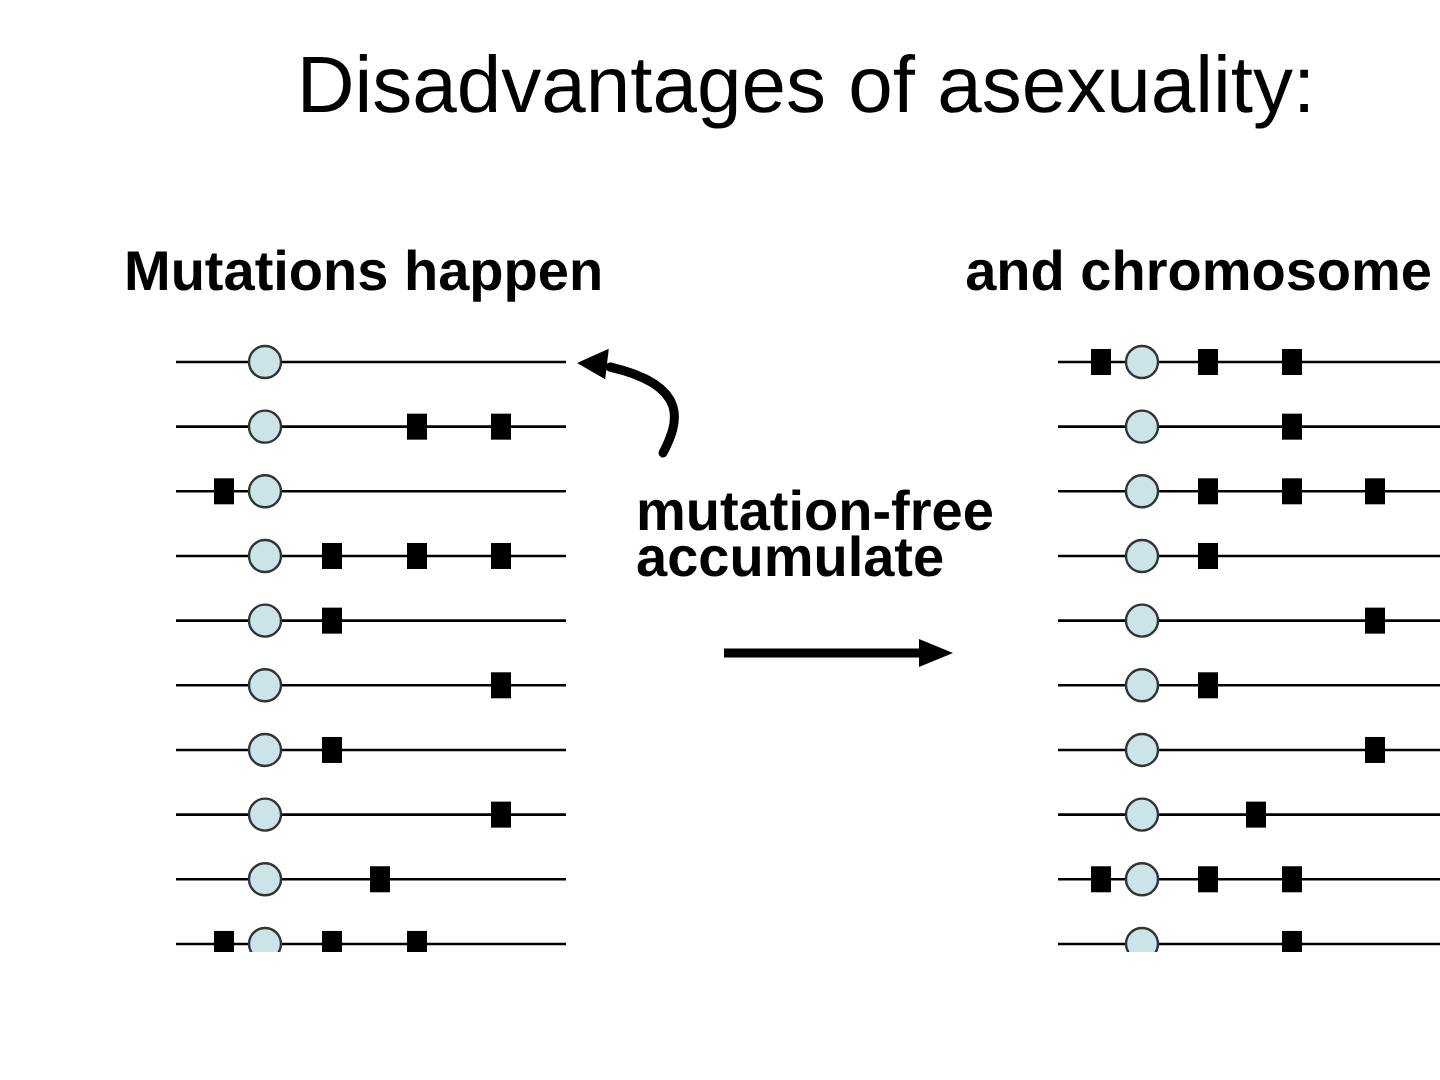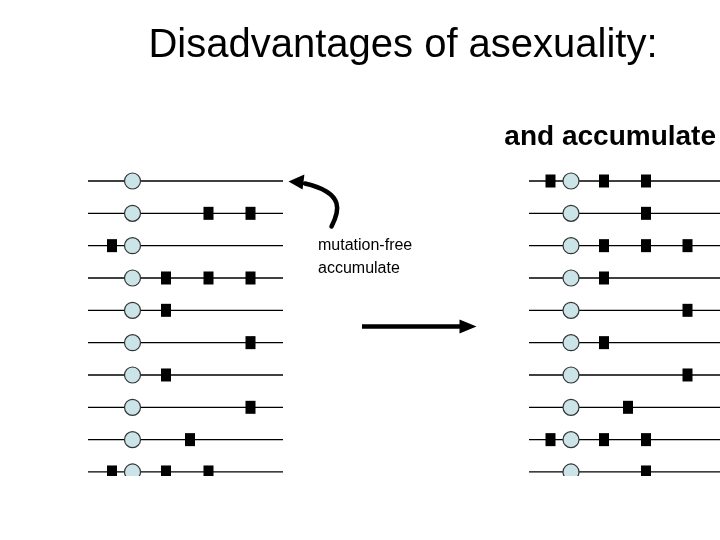--- a/index.html
+++ b/index.html
@@ -26,43 +26,44 @@
     top:122px;
     font-size:28px;
     font-weight:700;
     line-height:28px;
     white-space:nowrap;
   }
   .heading-left{left:19px;}
   .heading-right{right:47px;text-align:right;}
   .annotation{
     position:absolute;
-    left:275px;top:233px;
-    font-size:16px;
-    font-weight:400;
+    left:275px;top:244px;
+    font-size:28px;
+    font-weight:700;
     line-height:23px;
     white-space:nowrap;
   }
   svg.diagram{
     position:absolute;
     left:0;top:0;
     width:720px;height:540px;
   }
 </style>
 </head>
 <body>
 
 <div class="slide" style="background: rgb(255, 255, 255);">
 
   <div class="title">
     <div>Disadvantages of asexuality:</div>
   </div>
 
-
-  <div class="heading heading-right">and accumulate</div>
+  <div class="heading heading-left">Mutations happen</div>
+
+  <div class="heading heading-right">and chromosome</div>
 
   <div class="annotation">
     <div>mutation-free</div>
     <div>accumulate</div>
   </div>
 
   <svg class="diagram" viewBox="0 0 720 540" xmlns="http://www.w3.org/2000/svg">
 
     <g>
         <g>

